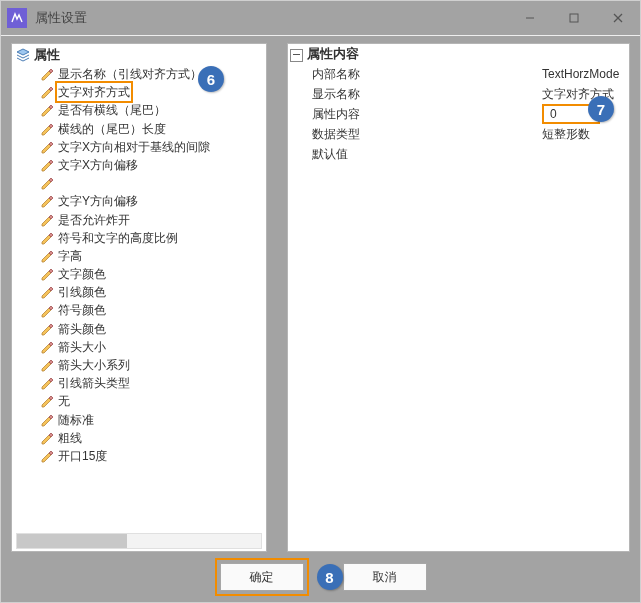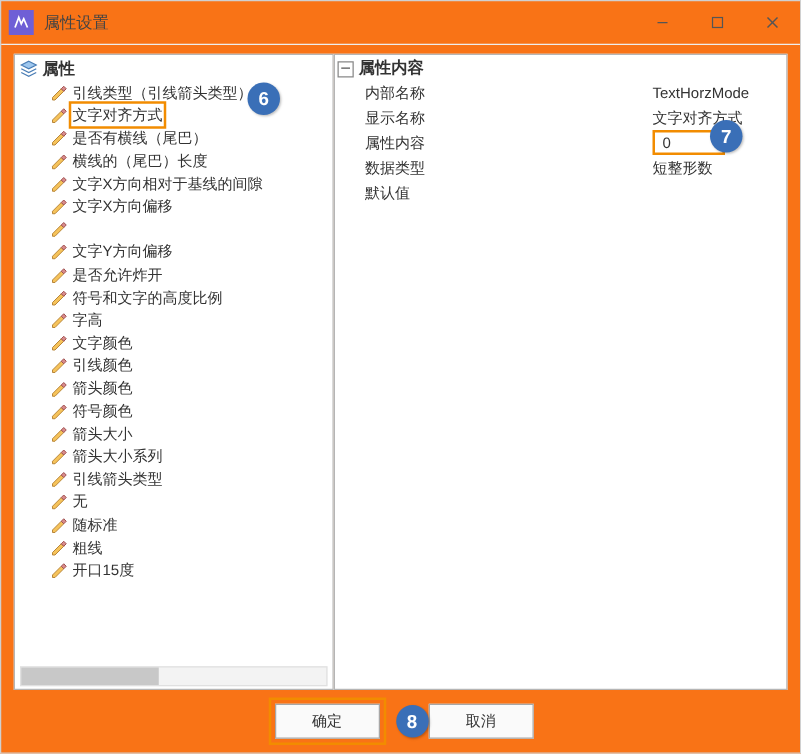--- a/index.html
+++ b/index.html
@@ -1,25 +1,25 @@
 <!DOCTYPE html>
 <html><head>
 <meta charset="utf-8">
 <style>
   html,body{margin:0;padding:0;font-family:"Microsoft YaHei","SimSun",sans-serif;font-size:12px;color:#333;background:#fff}
-  .window{width:641px;height:603px;border:1px solid #d0d0d0;box-sizing:border-box;position:relative;background:#f97316}
+  .window{width:641px;height:603px;border:1px solid #d0d0d0;box-sizing:border-box;position:relative;background:#a3a3a3}
   .titlebar{height:34px;display:flex;align-items:center;padding-left:6px;border-bottom:1px solid #eee}
   .app-icon{width:20px;height:20px;background:#6f5fd6;display:flex;align-items:center;justify-content:center;margin-right:8px}
   .app-icon svg{display:block}
   .title{flex:0 0 auto;font-size:13px;color:#444}
   .spacer{flex:1 1 auto}
   .win-btn{width:44px;height:34px;display:flex;align-items:center;justify-content:center;color:#666}
   .win-btn svg{display:block}
 
-  .body{position:absolute;left:10px;right:10px;top:42px;bottom:50px;display:flex;gap:0}
+  .body{position:absolute;left:10px;right:10px;top:42px;bottom:50px;display:flex;gap:20px}
   .panel{border:1px solid #b5b5b5;background:#fff;position:relative;box-sizing:border-box}
   .panel-left{width:256px;height:100%;}
   .panel-right{flex:1;height:100%;}
 
   .tree-root-row{display:flex;align-items:center;height:18px;padding:2px 4px 1px 4px}
   .tree-root-row .root-icon{width:14px;height:14px;margin-right:4px}
   .tree-root-row .root-text{font-weight:bold;font-size:13px}
   .tree-list{padding-left:28px}
   .tree-item{display:flex;align-items:center;height:18.2px;line-height:18.2px;white-space:nowrap}
   .tree-item .pen{width:16px;height:14px;margin-right:2px;flex:0 0 auto}
@@ -91,21 +91,21 @@
             </svg>
         </span>
         <span class="root-text">属性</span>
       </div>
       <div class="tree-list" id="tree-list">
           <div class="tree-item">
             <span class="pen"><svg width="16" height="14" viewBox="0 0 16 14">
                 <path d="M2 11 L9 4 L11 6 L4 13 L2 13 Z" fill="#f6c35a" stroke="#b8863a" stroke-width="0.8"></path>
                 <path d="M9 4 L11 2 L13 4 L11 6 Z" fill="#d88b8b" stroke="#a05050" stroke-width="0.8"></path>
               </svg></span>
-            <span class="label">引线类型（引线箭头类型）</span>
+            <span class="label">显示名称（引线对齐方式）</span>
           </div>
           <div class="tree-item">
             <span class="pen"><svg width="16" height="14" viewBox="0 0 16 14">
                 <path d="M2 11 L9 4 L11 6 L4 13 L2 13 Z" fill="#f6c35a" stroke="#b8863a" stroke-width="0.8"></path>
                 <path d="M9 4 L11 2 L13 4 L11 6 Z" fill="#d88b8b" stroke="#a05050" stroke-width="0.8"></path>
               </svg></span>
             <span class="label hl">文字对齐方式</span>
           </div>
           <div class="tree-item">
             <span class="pen"><svg width="16" height="14" viewBox="0 0 16 14">
@@ -181,28 +181,28 @@
                 <path d="M2 11 L9 4 L11 6 L4 13 L2 13 Z" fill="#f6c35a" stroke="#b8863a" stroke-width="0.8"></path>
                 <path d="M9 4 L11 2 L13 4 L11 6 Z" fill="#d88b8b" stroke="#a05050" stroke-width="0.8"></path>
               </svg></span>
             <span class="label">引线颜色</span>
           </div>
           <div class="tree-item">
             <span class="pen"><svg width="16" height="14" viewBox="0 0 16 14">
                 <path d="M2 11 L9 4 L11 6 L4 13 L2 13 Z" fill="#f6c35a" stroke="#b8863a" stroke-width="0.8"></path>
                 <path d="M9 4 L11 2 L13 4 L11 6 Z" fill="#d88b8b" stroke="#a05050" stroke-width="0.8"></path>
               </svg></span>
+            <span class="label">符号颜色</span>
+          </div>
+          <div class="tree-item">
+            <span class="pen"><svg width="16" height="14" viewBox="0 0 16 14">
+                <path d="M2 11 L9 4 L11 6 L4 13 L2 13 Z" fill="#f6c35a" stroke="#b8863a" stroke-width="0.8"></path>
+                <path d="M9 4 L11 2 L13 4 L11 6 Z" fill="#d88b8b" stroke="#a05050" stroke-width="0.8"></path>
+              </svg></span>
             <span class="label">箭头颜色</span>
-          </div>
-          <div class="tree-item">
-            <span class="pen"><svg width="16" height="14" viewBox="0 0 16 14">
-                <path d="M2 11 L9 4 L11 6 L4 13 L2 13 Z" fill="#f6c35a" stroke="#b8863a" stroke-width="0.8"></path>
-                <path d="M9 4 L11 2 L13 4 L11 6 Z" fill="#d88b8b" stroke="#a05050" stroke-width="0.8"></path>
-              </svg></span>
-            <span class="label">符号颜色</span>
           </div>
           <div class="tree-item">
             <span class="pen"><svg width="16" height="14" viewBox="0 0 16 14">
                 <path d="M2 11 L9 4 L11 6 L4 13 L2 13 Z" fill="#f6c35a" stroke="#b8863a" stroke-width="0.8"></path>
                 <path d="M9 4 L11 2 L13 4 L11 6 Z" fill="#d88b8b" stroke="#a05050" stroke-width="0.8"></path>
               </svg></span>
             <span class="label">箭头大小</span>
           </div>
           <div class="tree-item">
             <span class="pen"><svg width="16" height="14" viewBox="0 0 16 14">

